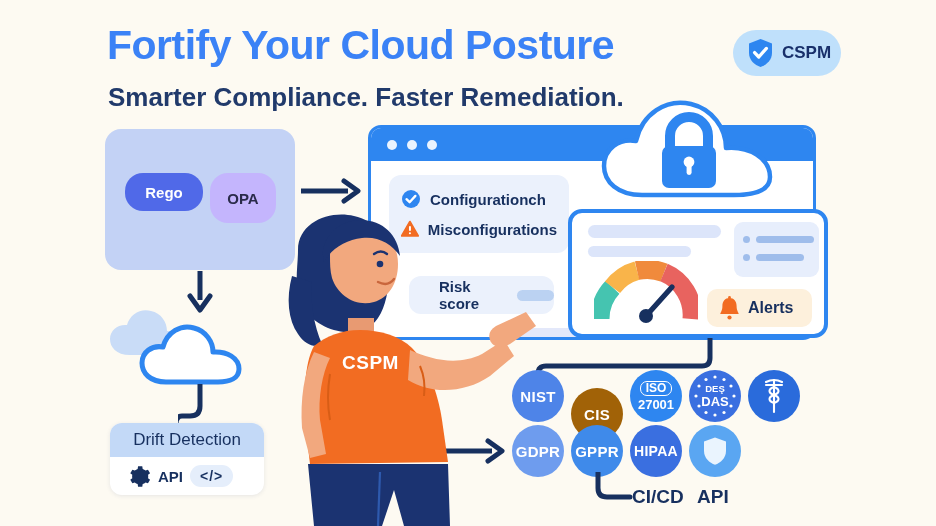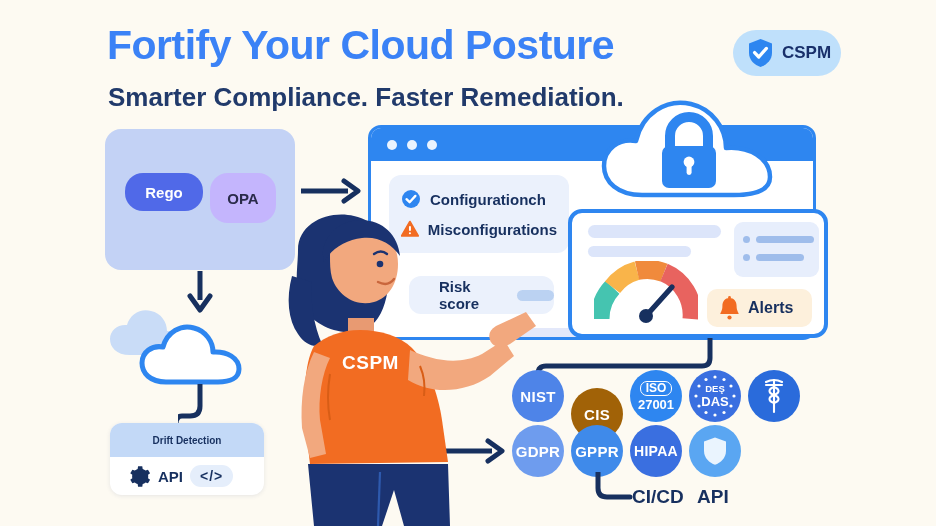--- a/index.html
+++ b/index.html
@@ -54,21 +54,21 @@
   .cloud-left-front{position:absolute;left:138px;top:316px;}
 
   
   .drift-card{
     position:absolute;left:110px;top:423px;width:154px;height:72px;
     background:#FFFFFF;border-radius:12px;box-shadow:0 1px 4px rgba(30,50,110,.10);
     overflow:hidden;
   }
   .drift-head{
     height:34px;background:#C3D9F7;display:flex;align-items:center;justify-content:center;
-    font-size:10px;font-weight:bold;color:#17305F;
+    font-size:17px;font-weight:normal;color:#17305F;
   }
   .drift-body{height:38px;display:flex;align-items:center;gap:7px;padding-left:18px;}
   .drift-api{font-size:15px;font-weight:bold;color:#17305F;}
   .code-pill{
     background:#E5EEFB;border-radius:13px;padding:3px 10px;
     font-size:14px;font-weight:bold;color:#17305F;letter-spacing:1px;
   }
 
   
   .browser{

